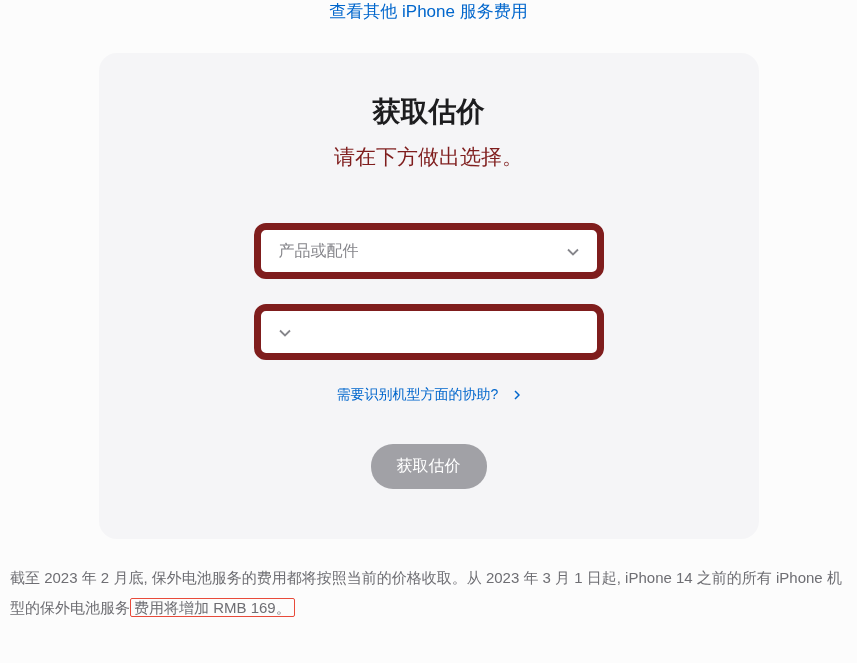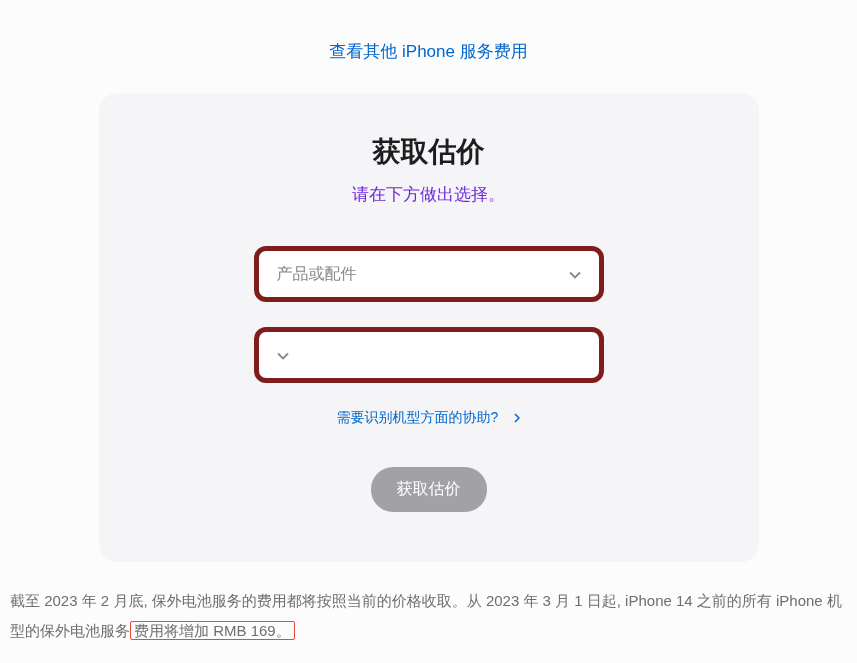--- a/index.html
+++ b/index.html
@@ -9,21 +9,20 @@
     }
     body {
       font-family: -apple-system, BlinkMacSystemFont, "Segoe UI", sans-serif;
       background: #fcfcfc;
       width: 857px;
       height: 663px;
       overflow: hidden;
     }
     .top-link {
       text-align: center;
-      padding-top: 40px;
       padding-bottom: 30px;
     }
     .top-link a {
       color: #0066cc;
       text-decoration: none;
       font-size: 17px;
     }
     .card {
       width: 660px;
       margin: 0 auto;
@@ -32,30 +31,30 @@
       padding: 40px 50px 50px 50px;
       text-align: center;
     }
     .card-title {
       font-size: 28px;
       font-weight: 600;
       color: #1d1d1f;
       margin-bottom: 12px;
     }
     .card-subtitle {
-      font-size: 17px;
-      color: #6d28d9;
-      margin-bottom: 40px;
+      font-size: 21px;
+      color: #7f1d1d;
+      margin-bottom: 52px;
     }
     .select-box {
       position: relative;
       width: 350px;
       margin: 0 auto 25px auto;
       background: #fff;
-      border: 5px solid #7f1d1d;
+      border: 7px solid #7f1d1d;
       border-radius: 12px;
       height: 56px;
       display: flex;
       align-items: center;
       padding: 0 18px;
       cursor: pointer;
     }
     .select-placeholder {
       color: #86868b;
       font-size: 16px;

